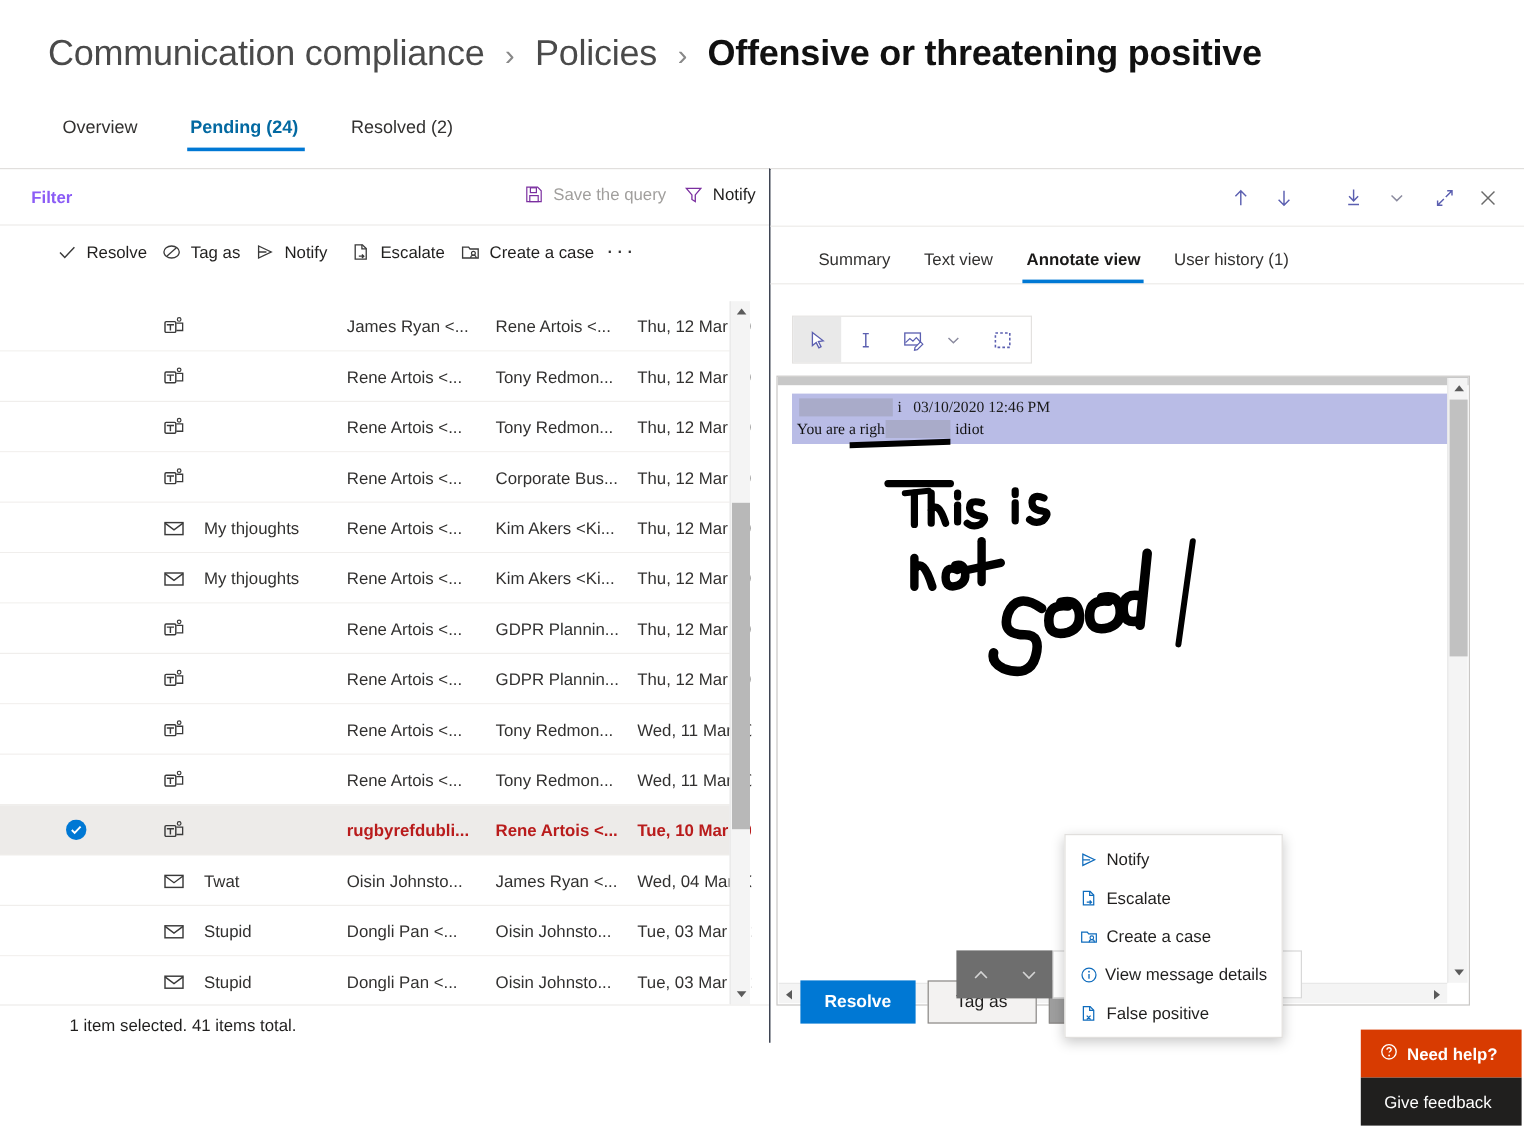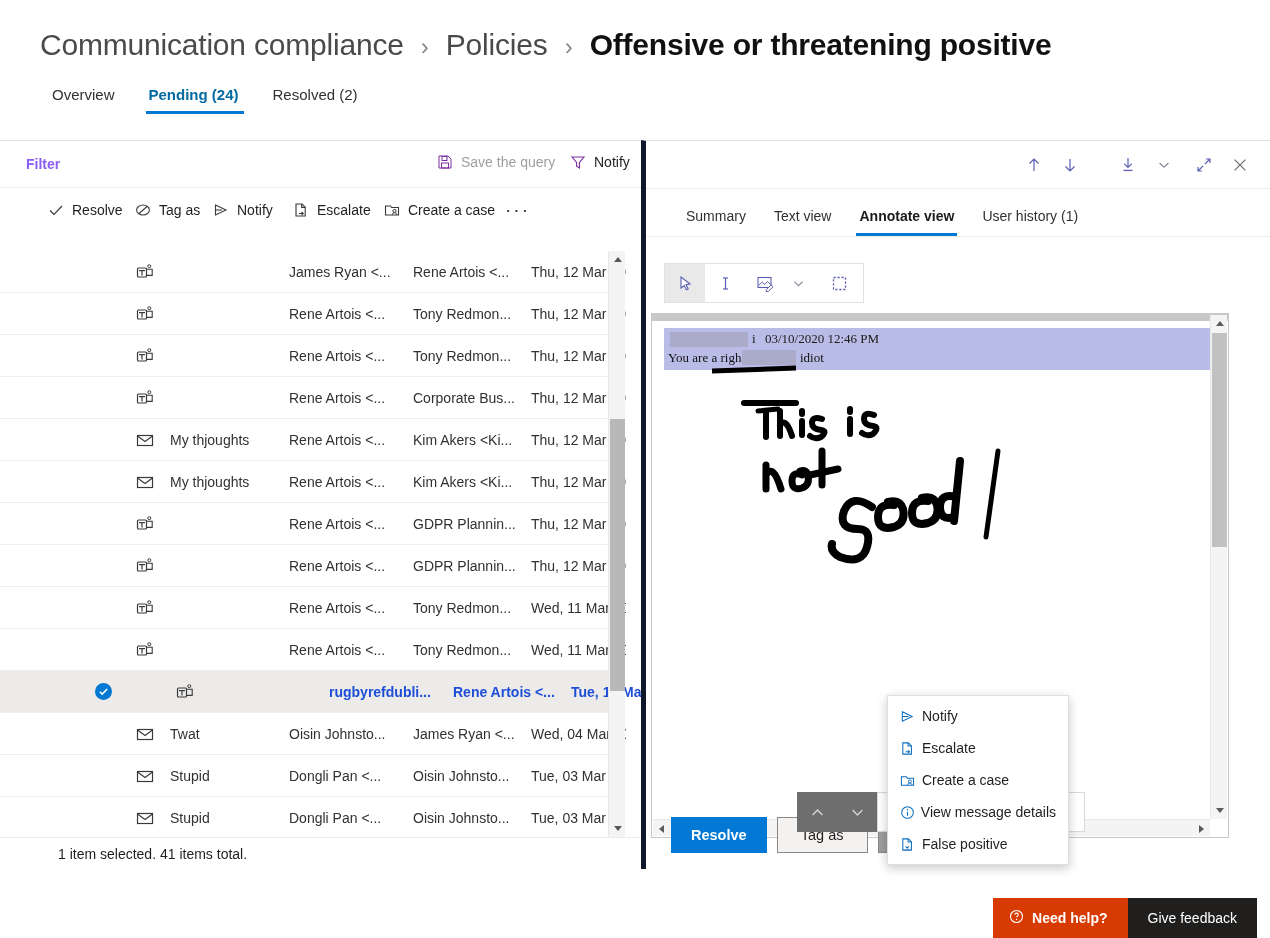--- a/index.html
+++ b/index.html
@@ -18,22 +18,22 @@
     position:absolute; left:40px; top:28px;
     font-size:30px; font-weight:400; color:#4a4a4a;
     white-space:nowrap; letter-spacing:-0.2px;
   }
   #breadcrumb .crumb { color:#4a4a4a; }
   #breadcrumb .sep { color:#888; margin:0 9px; font-size:24px; }
   #breadcrumb .current { color:#111; font-weight:700; }
 
   
   #main-tabs {
-    position:absolute; left:40px; top:80px;
-    display:flex; align-items:flex-end; gap:4px;
+    position:absolute; left:40px; top:92px;
+    display:flex; align-items:flex-end; gap:14px;
   }
   .mtab {
     font-size:15px; color:#323130; padding:6px 18px 11px 12px;
     position:relative; cursor:pointer; white-space:nowrap;
   }
   .mtab.active { font-weight:700; color:#0369a1; }
   .mtab.active::after {
     content:""; position:absolute; left:9px; right:13px; bottom:0; height:3px;
     background:#0078d4;
   }
@@ -90,21 +90,21 @@
   #tbl-wrap {
     position:absolute; left:0; top:122px; right:0; bottom:32px;
     overflow:hidden;
   }
   #tbl { position:absolute; left:0; top:-12px; width:625px; }
   .trow {
     position:relative; height:42px; border-bottom:1px solid #f0eeec;
     display:flex; align-items:center; cursor:pointer; background:#fff;
   }
   .trow.selected { background:#edebe9; }
-  .trow.selected .cell { color:#1d4ed8; font-weight:600;margin-left:40px; }
+  .trow.selected .cell { color:#b91c1c; font-weight:600; }
   .cell { position:absolute; font-size:14px; color:#323130; white-space:nowrap; overflow:hidden; }
   .c-check { left:55px; width:26px; display:flex; align-items:center; }
   .c-type  { left:136px; width:26px; display:flex; align-items:center; }
   .c-subj  { left:170px; width:110px; }
   .c-send  { left:289px; width:118px; }
   .c-recp  { left:413px; width:115px; }
   .c-date  { left:531px; width:95px; }
 
   .check-circle {
     width:17px; height:17px; border-radius:50%; background:#0078d4;
@@ -135,21 +135,21 @@
   #status-bar {
     position:absolute; left:0; bottom:0; width:641px; height:32px;
     border-top:1px solid #edebe9;
     display:flex; align-items:center;
   }
   #status-text { margin-left:58px; font-size:14px; color:#201f1e; }
 
   
   #right-panel {
     position:absolute; left:641px; top:140px; width:629px; height:729px;
-    background:#fff; border-top:1px solid #e1dfdd; border-left:5px solid #0f172a;
+    background:#fff; border-top:1px solid #e1dfdd; border-left:1px solid #0f172a;
   }
   #rp-toolbar {
     position:absolute; left:0; top:0; right:0; height:48px;
     border-bottom:1px solid #edebe9;
     display:flex; align-items:center; justify-content:flex-end;
   }
   .rp-ico {
     width:36px; height:36px; display:flex; align-items:center; justify-content:center;
     cursor:pointer;
   }
@@ -251,21 +251,21 @@
     background:#fff; border:1px solid #e1dfdd;
     box-shadow:0 3px 10px rgba(0,0,0,0.22); z-index:9; padding:4px 0;
   }
   .ctx-item {
     height:32px; display:flex; align-items:center; padding:0 12px;
     font-size:14px; color:#201f1e; cursor:pointer; white-space:nowrap;
   }
   .ctx-item .ico { width:22px; display:inline-flex; align-items:center; }
 
   
-  #help-bar { position:absolute; right:13px; bottom:0; display:flex; z-index:10; }
+  #help-bar { position:absolute; right:2px; bottom:0; display:flex; z-index:10;flex-direction:column; }
   #need-help {
     background:#d83b01; color:#fff; height:40px; display:flex; align-items:center;
     padding:0 20px 0 16px; font-size:14px; font-weight:700; cursor:pointer; gap:8px;
   }
   #give-feedback {
     background:#201f1e; color:#fff; height:40px; display:flex; align-items:center;
     padding:0 20px; font-size:14px; cursor:pointer;
   }
 </style>
 </head>

